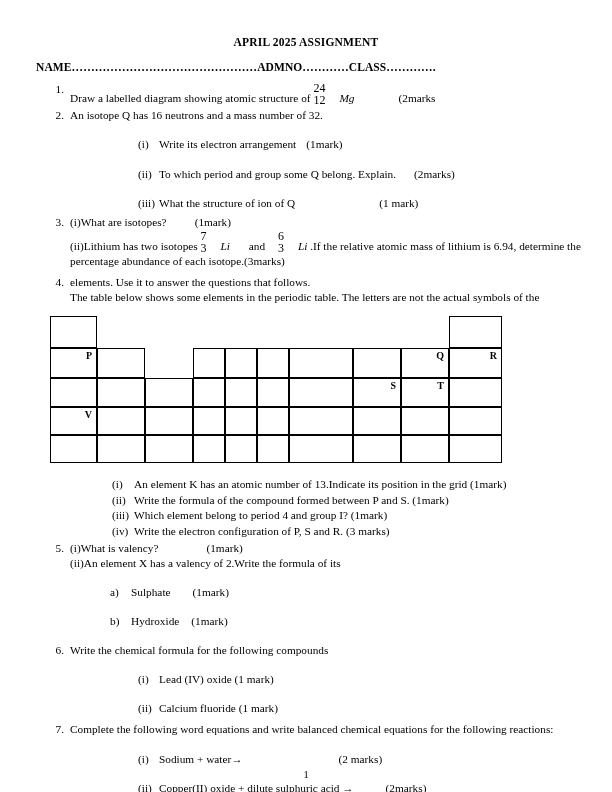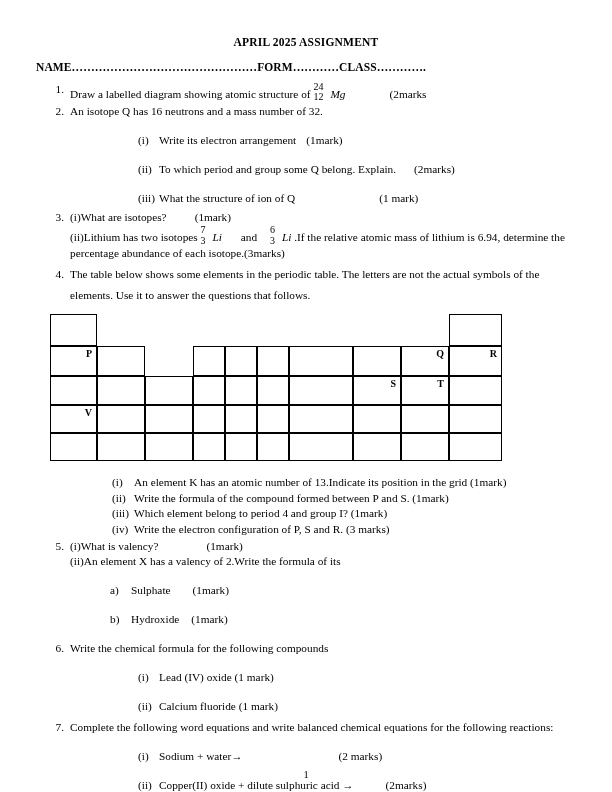--- a/index.html
+++ b/index.html
@@ -90,25 +90,25 @@
   .iso {
     display: inline-block;
     position: relative;
     font-style: italic;
     vertical-align: baseline;
     white-space: nowrap;
   }
   .iso .nums {
     display: inline-block;
     font-style: normal;
-    font-size: 10px;
+    font-size: 12px;
     line-height: 1.02;
     text-align: right;
     vertical-align: -0.18em;
-    margin-right: 7px;
+    margin-right: 14px;
   }
   .iso .nums span { display: block; }
   .iso .sym { font-style: italic; }
 
   
   .grid-wrap {
     position: relative;
     margin-top: 11px;
     margin-left: 50px;
     width: 452px;
@@ -151,21 +151,21 @@
 
   .tabsp { display: inline-block; }
 </style>
 </head>
 <body>
 
 <div class="page">
 
   <div class="title t1">APRIL 2025 ASSIGNMENT</div>
 
-  <div class="nameline">NAME…………………………………………FORM…………CLASS………….</div>
+  <div class="nameline">NAME…………………………………………ADMNO…………CLASS………….</div>
 
   <ul class="qlist">
 
     <li class="qrow mt9">
       <span class="qnum">1.</span>
       <span class="qtext"><span>Draw a labelled diagram showing atomic structure of </span><span class="iso"><span class="nums"><span>24</span><span>12</span></span><span class="sym">Mg</span></span><span class="tabsp" style="width:44px"></span><span>(2marks</span></span>
     </li>
 
     <li class="qrow mt2">
       <span class="qnum">2.</span>
@@ -177,22 +177,22 @@
 
     <li class="qrow mt4">
       <span class="qnum">3.</span>
       <span class="qtext"><span>(i)</span><span>What are isotopes?</span><span class="tabsp" style="width:28px"></span><span>(1mark)</span></span>
       <span class="qtext"><span>(ii)Lithium has two isotopes </span><span class="iso"><span class="nums"><span>7</span><span>3</span></span><span class="sym">Li</span></span><span class="tabsp" style="width:16px"></span><span> and </span><span class="tabsp" style="width:10px"></span><span class="iso"><span class="nums"><span>6</span><span>3</span></span><span class="sym">Li</span></span><span> .If the relative atomic mass of lithium is 6.94, determine the</span></span>
       <span class="qtext">percentage abundance of each isotope.(3marks)</span>
     </li>
 
     <li class="qrow mt6">
       <span class="qnum">4.</span>
+      <span class="qtext" style="margin-top:6px">elements. Use it to answer the questions that follows.</span>
       <span class="qtext justify">The table below shows some elements in the periodic table. The letters are not the actual symbols of the</span>
-      <span class="qtext" style="margin-top:6px">elements. Use it to answer the questions that follows.</span>
     </li>
   </ul>
 
   <div class="grid-wrap" id="grid-wrap">
       <div class="cell" style="left: 0px; top: 0px; width: 47px; height: 32px;"></div>
       <div class="cell" style="left: 399px; top: 0px; width: 53px; height: 32px;"></div>
       <div class="cell" style="left: 0px; top: 32px; width: 47px; height: 30px;">P</div>
       <div class="cell" style="left: 47px; top: 32px; width: 48px; height: 30px;"></div>
       <div class="cell" style="left: 143px; top: 32px; width: 32px; height: 30px;"></div>
       <div class="cell" style="left: 175px; top: 32px; width: 32px; height: 30px;"></div>

